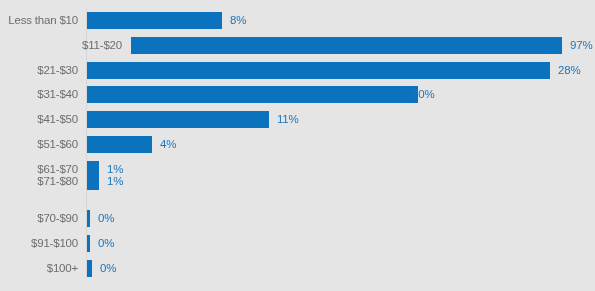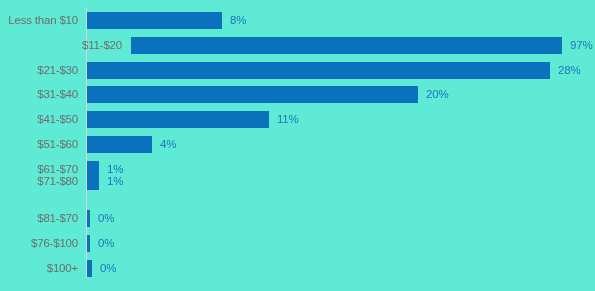--- a/index.html
+++ b/index.html
@@ -4,21 +4,21 @@
 <style>
   html, body {
     margin: 0;
     padding: 0;
     background: #ffffff;
   }
   #chart-root {
     position: relative;
     width: 595px;
     height: 291px;
-    background: #5eead4;
+    background: #e5e5e5;
     font-family: "Liberation Sans", sans-serif;
     overflow: hidden;
   }
   #plot-area {
     position: absolute;
     left: 0;
     top: 0;
     width: 595px;
     height: 291px;
   }
@@ -96,21 +96,21 @@
           <div class="cat-label" style="color: rgb(109, 109, 109);">$21-$30</div>
           <div class="bar-track">
             <div class="bar-fill" style="width: 463px; background: rgb(11, 114, 189);"></div>
             <div class="value-label" style="left: 471px; color: rgb(27, 118, 189);">28%</div>
           </div>
         </div>
         <div class="bar-row" style="top: 82.4px;">
           <div class="cat-label" style="color: rgb(109, 109, 109);">$31-$40</div>
           <div class="bar-track">
             <div class="bar-fill" style="width: 331px; background: rgb(11, 114, 189);"></div>
-            <div class="value-label" style="left: 339px; color: rgb(27, 118, 189);">20%</div>
+            <div class="value-label" style="left: 325px; color: rgb(27, 118, 189);">20%</div>
           </div>
         </div>
         <div class="bar-row" style="top: 107.2px; padding-left: 17px;">
           <div class="cat-label" style="color: rgb(109, 109, 109);">$41-$50</div>
           <div class="bar-track">
             <div class="bar-fill" style="width: 182px; background: rgb(11, 114, 189);"></div>
             <div class="value-label" style="left: 190px; color: rgb(27, 118, 189);">11%</div>
           </div>
         </div>
         <div class="bar-row" style="top: 132px;">
@@ -128,28 +128,28 @@
           </div>
         </div>
         <div class="bar-row" style="top: 169px;">
           <div class="cat-label" style="color: rgb(109, 109, 109);">$71-$80</div>
           <div class="bar-track">
             <div class="bar-fill" style="width: 12px; background: rgb(11, 114, 189);"></div>
             <div class="value-label" style="left: 20px; color: rgb(27, 118, 189);">1%</div>
           </div>
         </div>
         <div class="bar-row" style="top: 206.4px;">
-          <div class="cat-label" style="color: rgb(109, 109, 109);">$81-$70</div>
+          <div class="cat-label" style="color: rgb(109, 109, 109);">$70-$90</div>
           <div class="bar-track">
             <div class="bar-fill" style="width: 3px; background: rgb(11, 114, 189);"></div>
             <div class="value-label" style="left: 11px; color: rgb(27, 118, 189);">0%</div>
           </div>
         </div>
         <div class="bar-row" style="top: 231.2px;">
-          <div class="cat-label" style="color: rgb(109, 109, 109);">$76-$100</div>
+          <div class="cat-label" style="color: rgb(109, 109, 109);">$91-$100</div>
           <div class="bar-track">
             <div class="bar-fill" style="width: 3px; background: rgb(11, 114, 189);"></div>
             <div class="value-label" style="left: 11px; color: rgb(27, 118, 189);">0%</div>
           </div>
         </div>
         <div class="bar-row" style="top: 256px;">
           <div class="cat-label" style="color: rgb(109, 109, 109);">$100+</div>
           <div class="bar-track">
             <div class="bar-fill" style="width: 5px; background: rgb(11, 114, 189);"></div>
             <div class="value-label" style="left: 13px; color: rgb(27, 118, 189);">0%</div>

